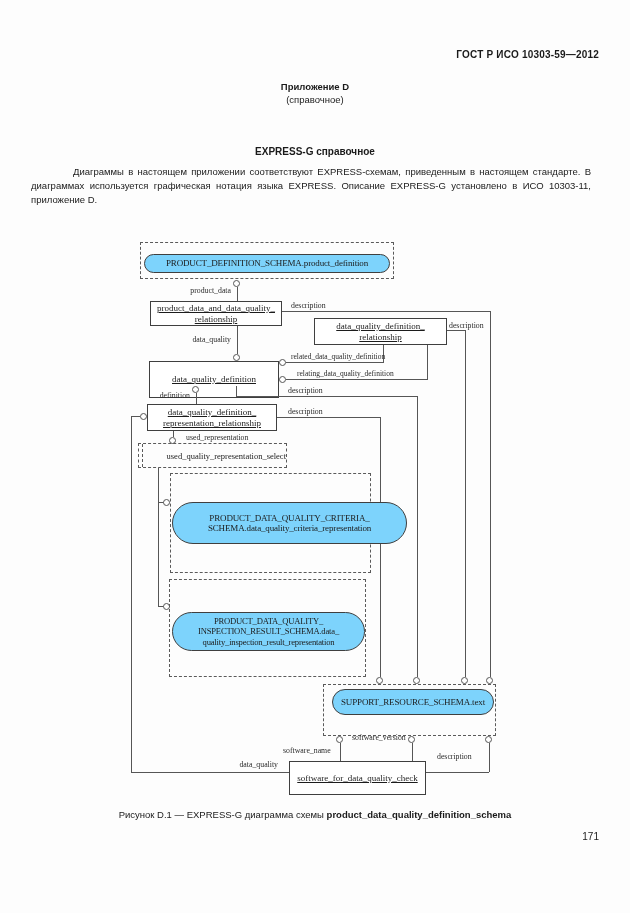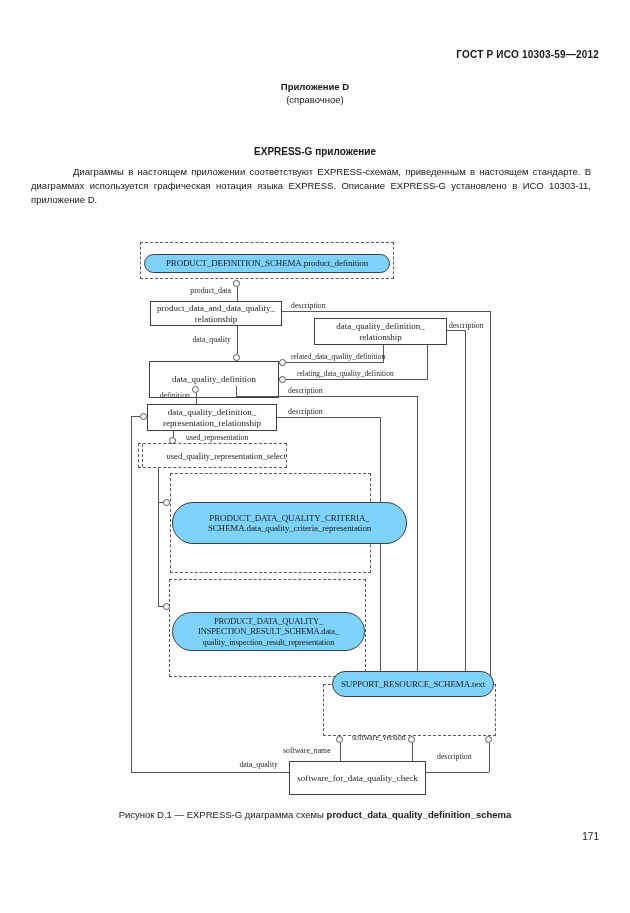--- a/index.html
+++ b/index.html
@@ -9,42 +9,42 @@
   .annex{position:absolute;top:81px;left:0;width:630px;text-align:center;font-size:9.5px;font-weight:bold;}
   .annexsub{position:absolute;top:94px;left:0;width:630px;text-align:center;font-size:9.5px;}
   .sect{position:absolute;top:146px;left:0;width:630px;text-align:center;font-size:10px;font-weight:bold;}
   .para{position:absolute;top:165px;left:31px;width:560px;font-size:9.5px;line-height:13.8px;
         text-align:justify;text-indent:42px;}
   .caption{position:absolute;top:809px;left:0;width:630px;text-align:center;font-size:9.5px;}
   .pagenum{position:absolute;top:831px;right:31px;font-size:10px;}
 
   .ebox{position:absolute;border:1px solid #3f3f3f;background:#fff;display:flex;flex-direction:column;
         justify-content:center;align-items:center;text-align:center;
-        font-family:"Liberation Serif",serif;font-size:9px;line-height:11px;color:#1c1c1c;box-sizing:border-box;}
+        font-family:"Liberation Serif",serif;font-size:9px;line-height:11px;color:#1c1c1c;box-sizing:border-box;text-decoration:underline;}
   .dash{position:absolute;border:1px dashed #5a5a5a;box-sizing:border-box;}
   .dashtxt{display:flex;justify-content:flex-end;align-items:center;text-align:center;
         font-family:"Liberation Serif",serif;font-size:8.5px;color:#1c1c1c;}
   .stad{position:absolute;border:1px solid #3f3f3f;border-radius:999px;background:#7dd3fc;display:flex;
         flex-direction:column;justify-content:center;align-items:center;text-align:center;
         font-family:"Liberation Serif",serif;font-size:9px;line-height:10.5px;color:#1c1c1c;
         box-sizing:border-box;letter-spacing:-0.15px;}
   .stad.small{font-size:8.6px;letter-spacing:-0.2px;}
   .ln{position:absolute;background:#565656;}
   .circ{position:absolute;width:7px;height:7px;border:1px solid #565656;border-radius:50%;
         background:#fff;box-sizing:border-box;}
   .lbl{position:absolute;font-family:"Liberation Serif",serif;font-size:7.8px;color:#2a2a2a;white-space:nowrap;}
   .lbl.r{text-align:right;}
 </style>
 </head>
 <body>
 
 <div class="hdr">ГОСТ Р ИСО 10303-59—2012</div>
 <div class="annex">Приложение D</div>
 <div class="annexsub">(справочное)</div>
-<div class="sect">EXPRESS-G приложение</div>
+<div class="sect">EXPRESS-G справочное</div>
 <div class="para">Диаграммы в настоящем приложении соответствуют EXPRESS-схемам, приведенным в настоящем стандарте. В диаграммах используется графическая нотация языка EXPRESS. Описание EXPRESS-G установлено в ИСО 10303-11, приложение D.</div>
 
 <div>
 
   <div class="dash" style="left:140px;top:242px;width:254px;height:37px"></div>
   <div class="stad" style="left:144px;top:254px;width:246px;height:19px">
     <span>PRODUCT_DEFINITION_SCHEMA.product_definition</span>
   </div>
 
   <div class="circ" style="left:233px;top:280px"></div>
@@ -137,21 +137,21 @@
     <span>INSPECTION_RESULT_SCHEMA.data_</span>
     <span>quality_inspection_result_representation</span>
   </div>
 
   <div class="circ" style="left:376px;top:677px"></div>
   <div class="circ" style="left:413px;top:677px"></div>
   <div class="circ" style="left:461px;top:677px"></div>
   <div class="circ" style="left:486px;top:677px"></div>
 
   <div class="dash" style="left:323px;top:684px;width:173px;height:52px"></div>
-  <div class="stad" style="left:332px;top:671px;width:162px;height:26px">
+  <div class="stad" style="left:332px;top:689px;width:162px;height:26px">
     <span>SUPPORT_RESOURCE_SCHEMA.text</span>
   </div>
 
   <div class="circ" style="left:336px;top:736px"></div>
   <div class="ln" style="left:340px;top:743px;width:1px;height:18px"></div>
   <div class="lbl" style="left:283px;top:746px">software_name</div>
 
   <div class="circ" style="left:408px;top:736px"></div>
   <div class="ln" style="left:412px;top:743px;width:1px;height:18px"></div>
   <div class="lbl" style="left:352px;top:733px">software_version</div>

